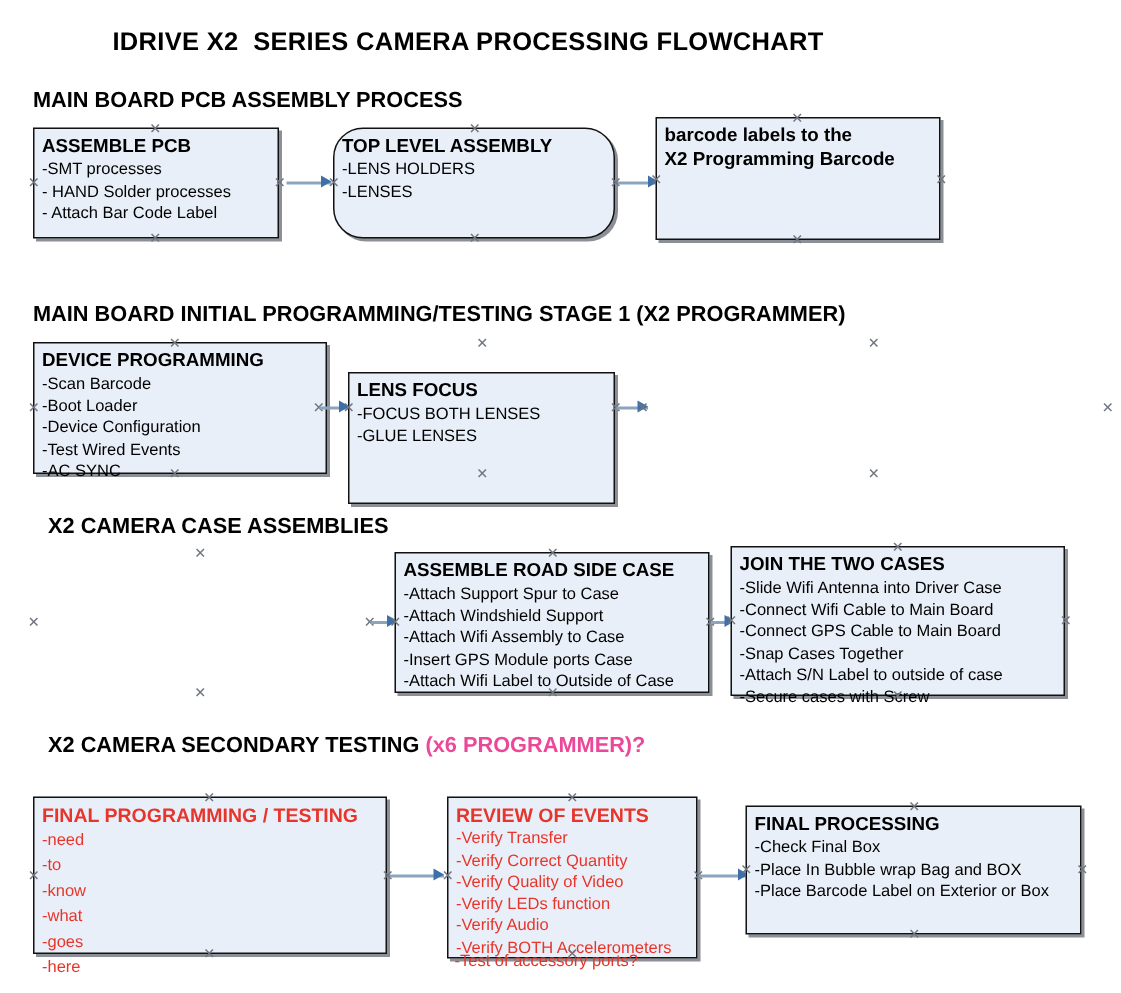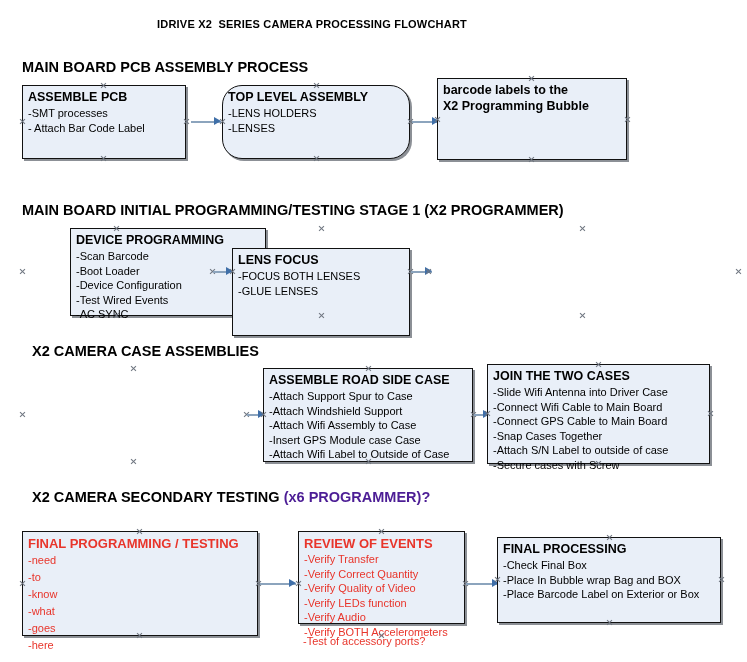--- a/index.html
+++ b/index.html
@@ -8,29 +8,29 @@
     width:747px;height:662px;position:relative;overflow:hidden;
     font-family:"Liberation Sans","DejaVu Sans",sans-serif;
     color:#000;
     -webkit-font-smoothing:antialiased;
   }
   #canvas{position:absolute;left:0;top:0;width:747px;height:662px;}
 
   
   .doc-title{
     position:absolute;left:0;top:18px;width:624px;text-align:center;
-    font-size:11px;font-weight:bold;letter-spacing:0.2px;color:#000;
+    font-size:17px;font-weight:bold;letter-spacing:0.2px;color:#000;
     white-space:pre;
   }
 
   
   .section-head{
     position:absolute;font-size:14.5px;font-weight:bold;color:#000;white-space:nowrap;
   }
-  .section-head .accent{color:#4c1d95;margin-top:44px;}
+  .section-head .accent{color:#ec4899;margin-top:44px;}
 
   
   .box{
     position:absolute;
     background:#e9eff8;
     border:1px solid #111111;
     box-sizing:border-box;
     box-shadow:2px 2px 0 0 rgba(120,124,132,0.85);
     padding:4px 4px 3px 5px;
     overflow:visible;
@@ -82,20 +82,21 @@
 
   <div class="doc-title">IDRIVE X2  SERIES CAMERA PROCESSING FLOWCHART</div>
 
   <div class="section-head" style="left:22px;top:59px;">
     <span>MAIN BOARD PCB ASSEMBLY PROCESS</span>
   </div>
 
   <div class="box" style="left:22px;top:85px;width:164px;height:74px;">
     <div class="box-title">ASSEMBLE PCB</div>
     <div class="box-line"> -SMT processes</div>
+    <div class="box-line">- HAND Solder processes</div>
     <div class="box-line">- Attach Bar Code Label</div>
   </div>
   <span class="hx" style="left:100px;top:82px;"></span>
   <span class="hx" style="left:19px;top:118px;"></span>
   <span class="hx" style="left:100px;top:155px;"></span>
   <span class="hx" style="left:183px;top:118px;"></span>
 
   <div class="arrow" style="left:191px;top:117px;width:30px;">
     <span class="shaft"></span>
     <span class="head"></span>
@@ -111,32 +112,32 @@
   <span class="hx" style="left:313px;top:155px;"></span>
   <span class="hx" style="left:407px;top:118px;"></span>
 
   <div class="arrow" style="left:412px;top:117px;width:27px;">
     <span class="shaft"></span>
     <span class="head"></span>
   </div>
 
   <div class="box" style="left:437px;top:78px;width:190px;height:82px;">
     <div class="box-title">barcode labels to the</div>
-    <div class="box-title"> X2 Programming Bubble</div>
+    <div class="box-title"> X2 Programming Barcode</div>
   </div>
   <span class="hx" style="left:528px;top:75px;"></span>
   <span class="hx" style="left:434px;top:116px;"></span>
   <span class="hx" style="left:528px;top:156px;"></span>
   <span class="hx" style="left:624px;top:116px;"></span>
 
   <div class="section-head" style="left:22px;top:202px;">
     <span>MAIN BOARD INITIAL PROGRAMMING/TESTING STAGE 1 (X2 PROGRAMMER)</span>
   </div>
 
-  <div class="box" style="left:22px;top:228px;width:196px;height:88px;margin-left:48px;">
+  <div class="box" style="left:22px;top:228px;width:196px;height:88px;">
     <div class="box-title">DEVICE PROGRAMMING</div>
     <div class="box-line">-Scan Barcode</div>
     <div class="box-line">-Boot Loader</div>
     <div class="box-line">-Device Configuration</div>
     <div class="box-line">-Test Wired Events</div>
     <div class="box-line">-AC SYNC</div>
   </div>
   <span class="hx" style="left:113px;top:225px;"></span>
   <span class="hx" style="left:19px;top:268px;"></span>
   <span class="hx" style="left:113px;top:312px;"></span>
@@ -179,21 +180,21 @@
   <div class="arrow" style="left:247px;top:410px;width:18px;">
     <span class="shaft"></span>
     <span class="head"></span>
   </div>
 
   <div class="box" style="left:263px;top:368px;width:210px;height:94px;">
     <div class="box-title">ASSEMBLE ROAD SIDE CASE</div>
     <div class="box-line">-Attach Support Spur to Case</div>
     <div class="box-line">-Attach Windshield Support</div>
     <div class="box-line">-Attach Wifi Assembly to Case</div>
-    <div class="box-line">-Insert GPS Module case Case</div>
+    <div class="box-line">-Insert GPS Module ports Case</div>
     <div class="box-line">-Attach Wifi Label to Outside of Case</div>
   </div>
   <span class="hx" style="left:365px;top:365px;"></span>
   <span class="hx" style="left:260px;top:411px;"></span>
   <span class="hx" style="left:365px;top:458px;"></span>
   <span class="hx" style="left:470px;top:411px;"></span>
 
   <div class="arrow" style="left:474px;top:410px;width:16px;">
     <span class="shaft"></span>
     <span class="head"></span>
@@ -229,21 +230,21 @@
   <span class="hx" style="left:136px;top:528px;"></span>
   <span class="hx" style="left:19px;top:580px;"></span>
   <span class="hx" style="left:136px;top:632px;"></span>
   <span class="hx" style="left:255px;top:580px;"></span>
 
   <div class="arrow" style="left:260px;top:579px;width:36px;">
     <span class="shaft"></span>
     <span class="head"></span>
   </div>
 
-  <div class="box redtext" style="left:298px;top:531px;width:167px;height:93px;">
+  <div class="box redtext" style="left:298px;top:531px;width:167px;height:108px;">
     <div class="box-title">REVIEW OF EVENTS</div>
     <div class="box-line">-Verify Transfer</div>
     <div class="box-line">-Verify Correct Quantity</div>
     <div class="box-line">-Verify Quality of Video</div>
     <div class="box-line">-Verify LEDs function</div>
     <div class="box-line">-Verify Audio</div>
     <div class="box-line">-Verify BOTH Accelerometers</div>
   </div>
   <div class="overflow-line" style="left:303px;top:634px;">-Test of accessory ports?</div>
   <span class="hx" style="left:378px;top:528px;"></span>

